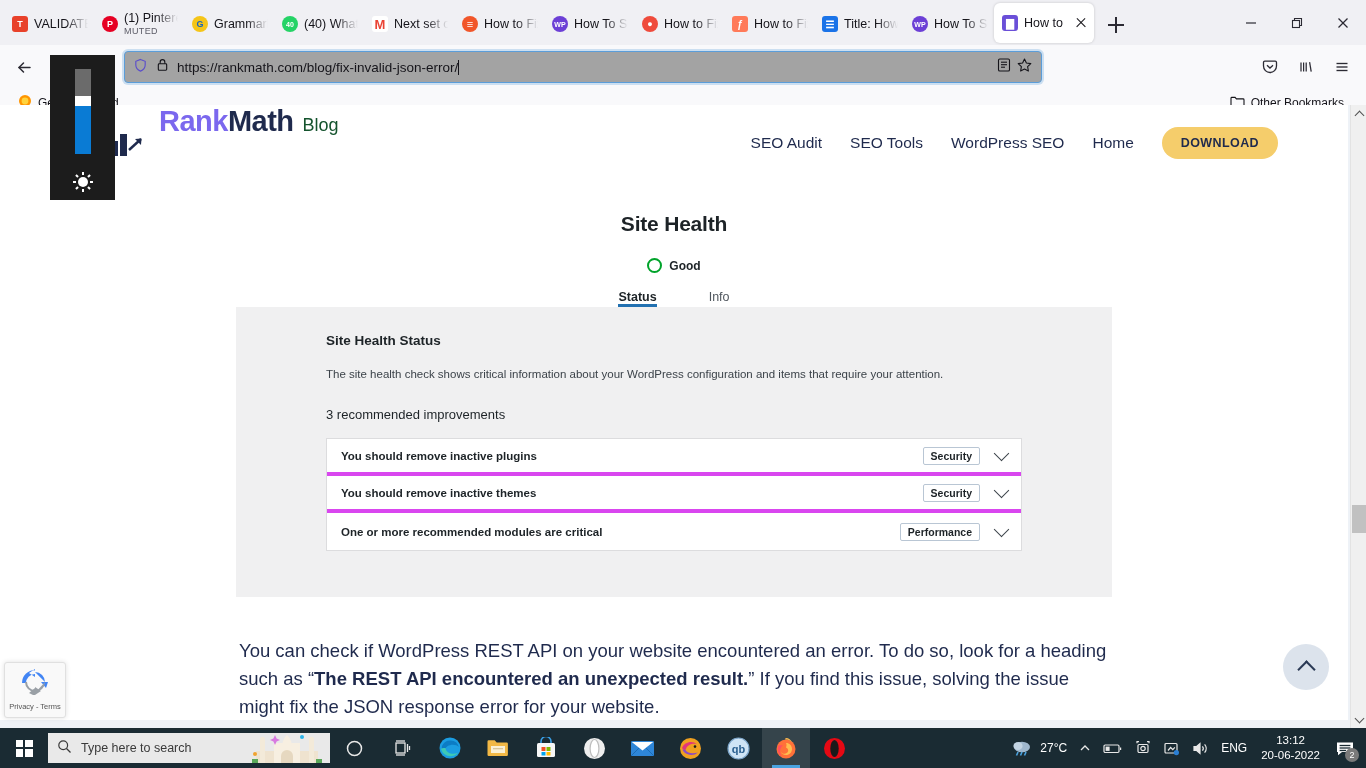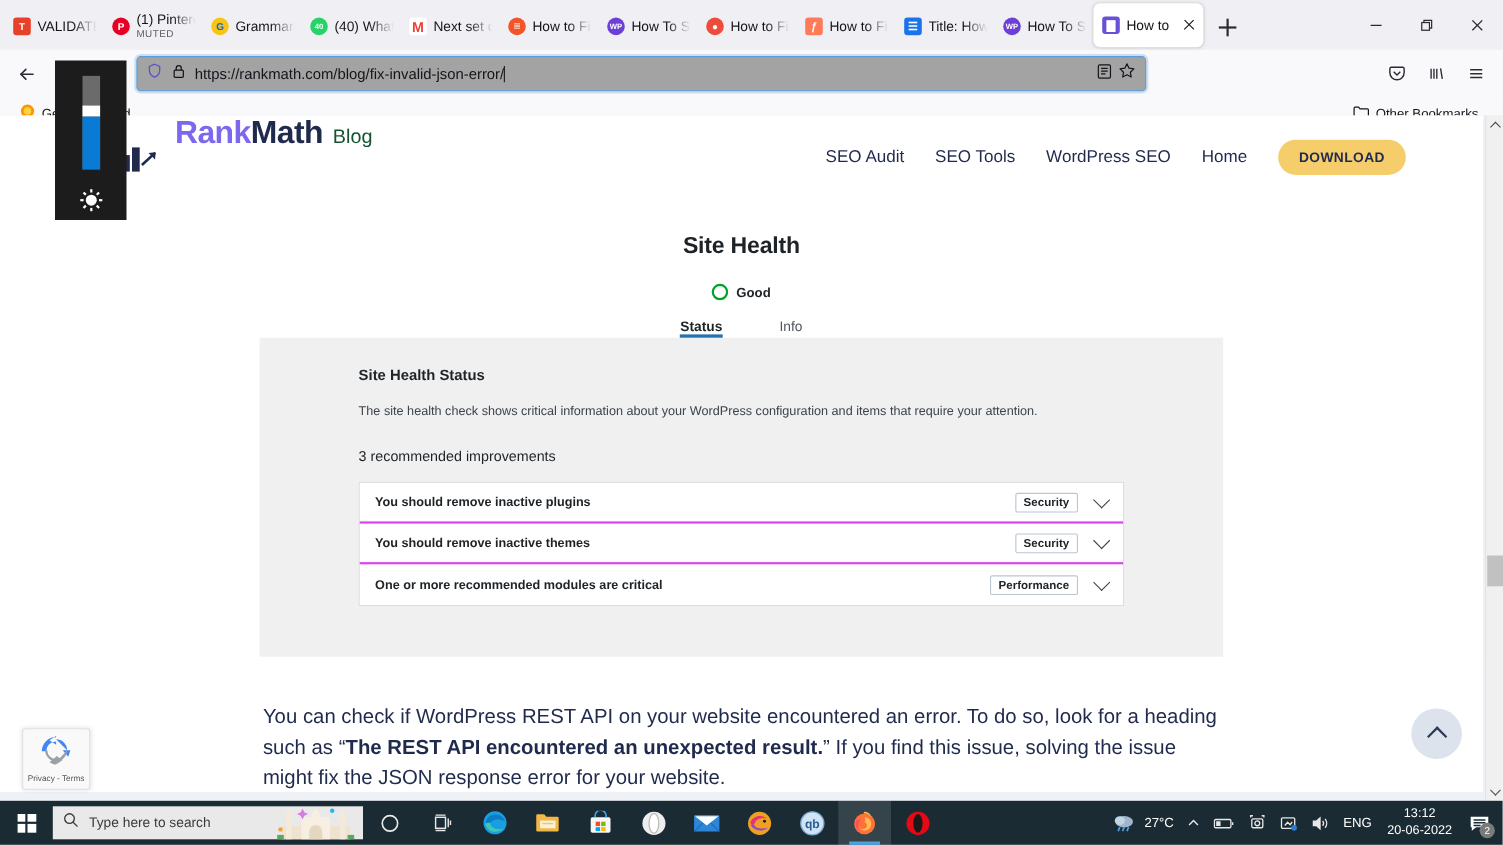--- a/index.html
+++ b/index.html
@@ -93,32 +93,32 @@
   .ring { width:15px; height:15px; border:2px solid #00a32a; border-radius:50%; }
   .sh-tabs { display:flex; justify-content:center; gap:52px; margin-top:17px; font-size:12.5px; }
   .sh-tab { padding-bottom:0; color:#50575e; }
   .sh-tab.sel { color:#1d2327; font-weight:700; border-bottom:3px solid #2271b1; }
   .sh-panel { background:#f0f0f1; margin-top:0; padding:26px 0 46px; }
   .sh-inner { width:696px; margin:0 auto; }
   .sh-h2 { font-size:13.5px; font-weight:700; color:#1d2327; }
   .sh-p { font-size:11.5px; color:#3c434a; margin-top:20px; }
   .sh-h3 { font-size:13px; color:#1d2327; margin-top:27px; }
   .acc { margin-top:16px; border:1px solid #dcdcde; background:#fff; }
-  .acc-row { display:flex; align-items:center; height:37px; padding:0 14px 0 14px; border-bottom:2px solid #d946ef; }
+  .acc-row { display:flex; align-items:center; height:37px; padding:0 14px 0 14px; border-bottom:4px solid #d946ef; }
   .acc-row:last-child { border-bottom:none; }
   .acc-label { font-size:11.5px; font-weight:700; color:#1d2327; }
   .acc-right { margin-left:auto; display:flex; align-items:center; gap:16px; }
   .pill { border:1px solid #b9c6d4; border-radius:2px; padding:2px 7px; font-size:10.5px; font-weight:700; color:#1d2327; }
   .chev { width:11px; height:11px; border-right:1.6px solid #3c434a; border-bottom:1.6px solid #3c434a; transform:rotate(45deg); margin-top:-5px; }
 
   .bodytext { width:870px; margin:40px auto 0; font-size:18.5px; line-height:1.5; color:#1f2a4d; }
   .bodytext b { font-weight:700; }
 
   
-  .recaptcha { position:absolute; left:20px; bottom:10px; width:62px; height:56px; background:#f9f9f9; border:1px solid #e0e0e0; border-radius:3px; box-shadow:0 0 5px rgba(0,0,0,.12); display:flex; flex-direction:column; align-items:center; justify-content:center; gap:3px; }
+  .recaptcha { position:absolute; left:4px; bottom:10px; width:62px; height:56px; background:#f9f9f9; border:1px solid #e0e0e0; border-radius:3px; box-shadow:0 0 5px rgba(0,0,0,.12); display:flex; flex-direction:column; align-items:center; justify-content:center; gap:3px; }
   .recaptcha .rtext { font-size:7.5px; color:#555; white-space:nowrap; }
 
   
   .scrolltop { position:absolute; right:37px; bottom:38px; width:46px; height:46px; border-radius:50%; background:#dce3ec; display:flex; align-items:center; justify-content:center; }
   .scrolltop i { width:13px; height:13px; border-left:2.4px solid #2b3a55; border-top:2.4px solid #2b3a55; transform:rotate(45deg); margin-top:5px; }
 
   
   .vscroll { position:absolute; right:0; top:105px; width:16px; height:623px; background:#f0f0f0; border-left:1px solid #e3e3e3; }
   .vscroll .arr { position:absolute; left:0; width:16px; height:17px; display:flex; align-items:center; justify-content:center; }
   .vscroll .arr.up { top:0; } .vscroll .arr.down { bottom:0; }

